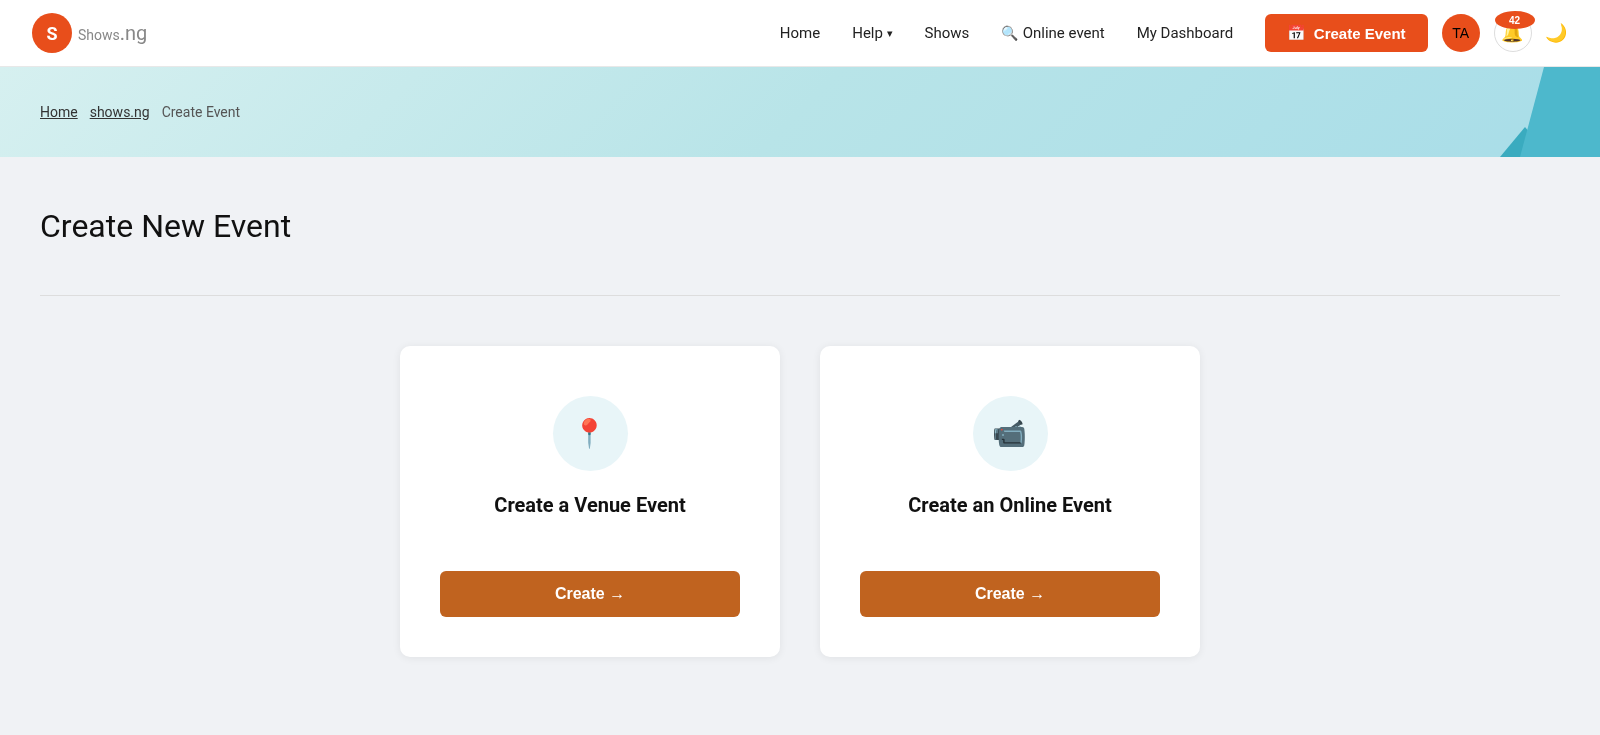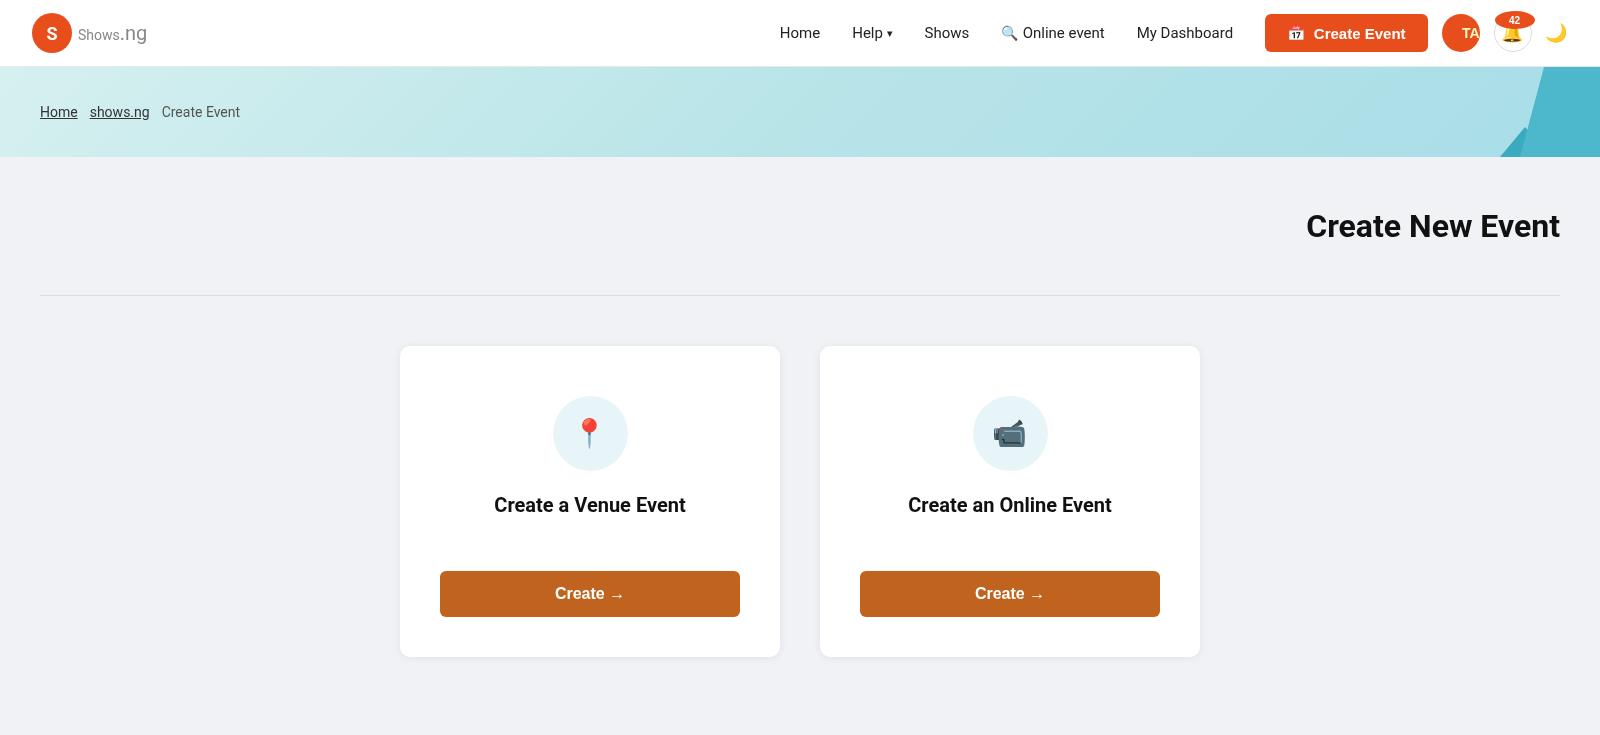--- a/index.html
+++ b/index.html
@@ -80,28 +80,28 @@
       cursor: pointer;
       display: flex;
       align-items: center;
       gap: 8px;
     }
     .avatar-btn {
       width: 38px;
       height: 38px;
       border-radius: 50%;
       background: #e84e1b;
-      color: #fef9c3;
-      font-weight: 700;
+      color: #000000;
+      font-weight: 400;
       font-size: 14px;
       border: none;
       cursor: pointer;
       display: flex;
       align-items: center;
-      justify-content: flex-end;
+      justify-content: center;
       position: relative;
     }
     .avatar-dropdown {
       position: absolute;
       bottom: -5px;
       right: -2px;
       width: 0;
       height: 0;
       border-left: 4px solid transparent;
       border-right: 4px solid transparent;
@@ -183,23 +183,23 @@
     .breadcrumb-item.active { color: #555; }
     .breadcrumb-separator { color: #555; }
 
     
     .main-content {
       background: #f0f2f5;
       min-height: calc(735px - 67px - 90px);
       padding: 50px 40px;
     }
     .page-title {
-      text-align: right;
+      text-align: left;
       font-size: 32px;
-      font-weight: 700;
+      font-weight: 400;
       color: #111;
       margin-bottom: 50px;
     }
     .divider {
       border: none;
       border-top: 1px solid #ddd;
       margin-bottom: 50px;
     }
     .cards-row {
       display: flex;

